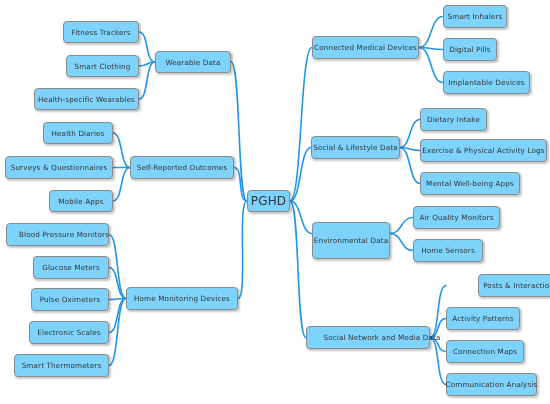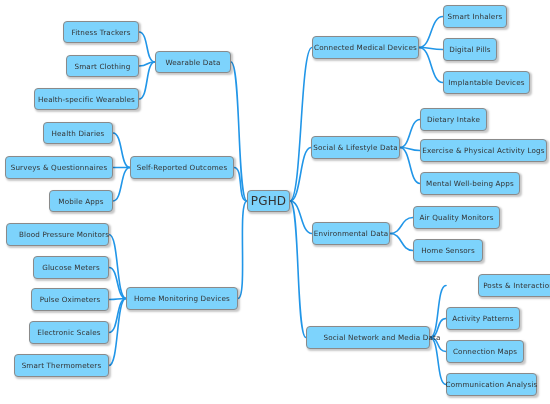--- a/index.html
+++ b/index.html
@@ -98,21 +98,21 @@
       <div class="node level2" style="left: 29px; top: 321px; width: 80px; height: 23px;">Electronic Scales</div>
       <div class="node level2" style="left: 14px; top: 354px; width: 95px; height: 23px;">Smart Thermometers</div>
       <div class="node level1" style="left: 312px; top: 36px; width: 107px; height: 23px;">Connected Medical Devices</div>
       <div class="node level2" style="left: 443px; top: 5px; width: 64px; height: 23px;">Smart Inhalers</div>
       <div class="node level2" style="left: 443px; top: 38px; width: 54px; height: 23px;">Digital Pills</div>
       <div class="node level2" style="left: 443px; top: 71px; width: 87px; height: 23px;">Implantable Devices</div>
       <div class="node level1" style="left: 311px; top: 136px; width: 89px; height: 23px;">Social &amp; Lifestyle Data</div>
       <div class="node level2" style="left: 420px; top: 108px; width: 67px; height: 23px;">Dietary Intake</div>
       <div class="node level2" style="left: 420px; top: 139px; width: 127px; height: 23px;">Exercise &amp; Physical Activity Logs</div>
       <div class="node level2" style="left: 420px; top: 172px; width: 100px; height: 23px;">Mental Well-being Apps</div>
-      <div class="node level1" style="left: 312px; top: 222px; width: 78px; height: 23px;">Environmental Data</div>
+      <div class="node level1" style="left: 312px; top: 222px; width: 78px; height: 37px;">Environmental Data</div>
       <div class="node level2" style="left: 413px; top: 206px; width: 87px; height: 23px;">Air Quality Monitors</div>
       <div class="node level2" style="left: 413px; top: 239px; width: 70px; height: 23px;">Home Sensors</div>
       <div class="node level1" style="left: 306px; top: 326px; width: 124px; height: 23px; padding-left: 28px;">Social Network and Media Data</div>
       <div class="node level2" style="left: 446px; top: 274px; width: 85px; height: 23px; margin-left: 32px;">Posts &amp; Interactions</div>
       <div class="node level2" style="left: 446px; top: 307px; width: 74px; height: 23px;">Activity Patterns</div>
       <div class="node level2" style="left: 446px; top: 340px; width: 78px; height: 23px;">Connection Maps</div>
       <div class="node level2" style="left: 446px; top: 373px; width: 91px; height: 23px;">Communication Analysis</div>
     </div>
 </div>
 

